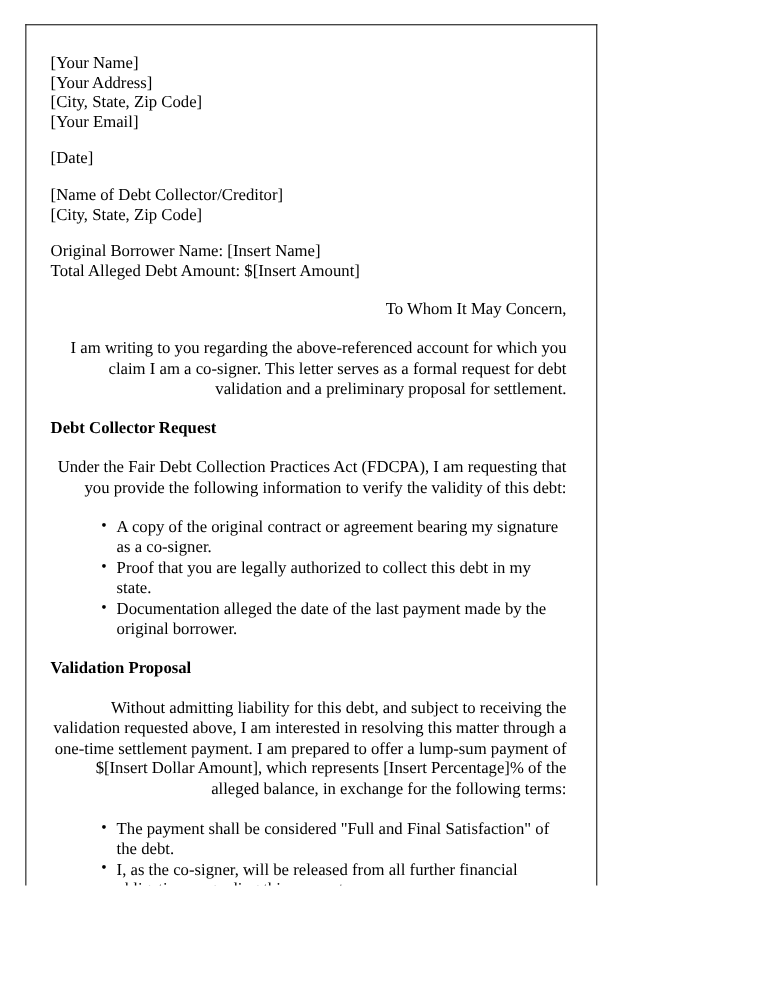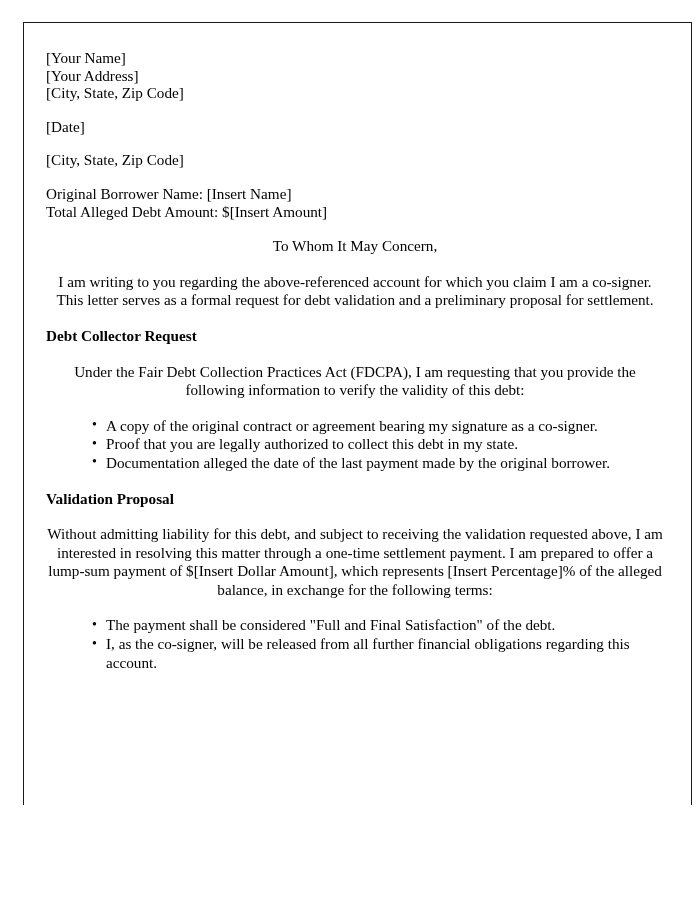--- a/index.html
+++ b/index.html
@@ -13,21 +13,21 @@
     overflow: hidden;
     font-family: "Liberation Serif", "DejaVu Serif", serif;
     color: #000000;
   }
 
   
   #page {
     position: absolute;
     left: 23px;
     top: 22px;
-    width: 669px;
+    width: 520px;
     height: 783px;
     box-sizing: border-box;
     background: #ffffff;
     border-left: 1.5px solid #1a1a1a;
     border-top: 1.5px solid #1a1a1a;
     border-right: 1.5px solid #1a1a1a;
     border-bottom: none;
     overflow: hidden;
   }
 
@@ -46,21 +46,21 @@
   }
 
   
   .gap-sm { height: 16px; }
   .gap-md { height: 17px; }
 
   p.para {
     margin: 0;
     font-size: 15.2px;
     line-height: 18.6px;
-    text-align: center;
+    text-align: right;
   }
 
   h2.section {
     margin: 0;
     font-size: 15.2px;
     line-height: 18.6px;
     font-weight: bold;
   }
 
   ul.bullets {
@@ -87,29 +87,31 @@
 </head>
 <body>
 
 <div id="page">
   <div id="content">
 
     <div class="block">
       <div class="line">[Your Name]</div>
       <div class="line">[Your Address]</div>
       <div class="line">[City, State, Zip Code]</div>
+      <div class="line">[Your Email]</div>
     </div>
 
     <div class="gap-sm"></div>
 
     <div class="line">[Date]</div>
 
     <div class="gap-sm"></div>
 
     <div class="block">
+      <div class="line">[Name of Debt Collector/Creditor]</div>
       <div class="line">[City, State, Zip Code]</div>
     </div>
 
     <div class="gap-sm"></div>
 
     <div class="block">
       <div class="line">Original Borrower Name: [Insert Name]</div>
       <div class="line">Total Alleged Debt Amount: $[Insert Amount]</div>
     </div>
 

